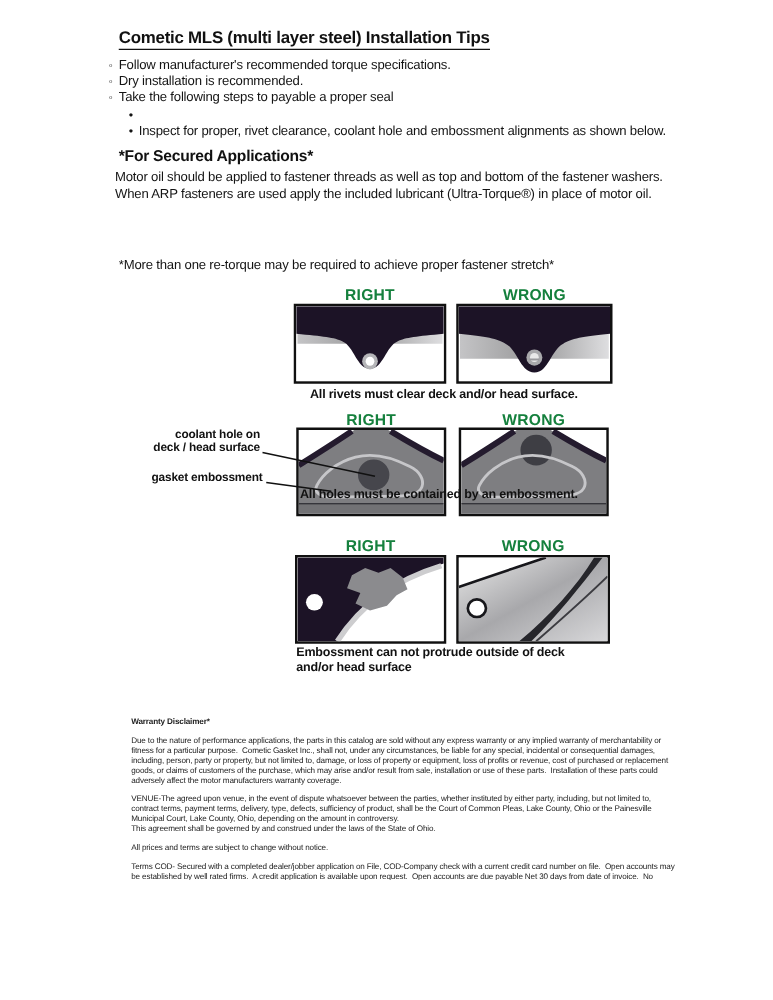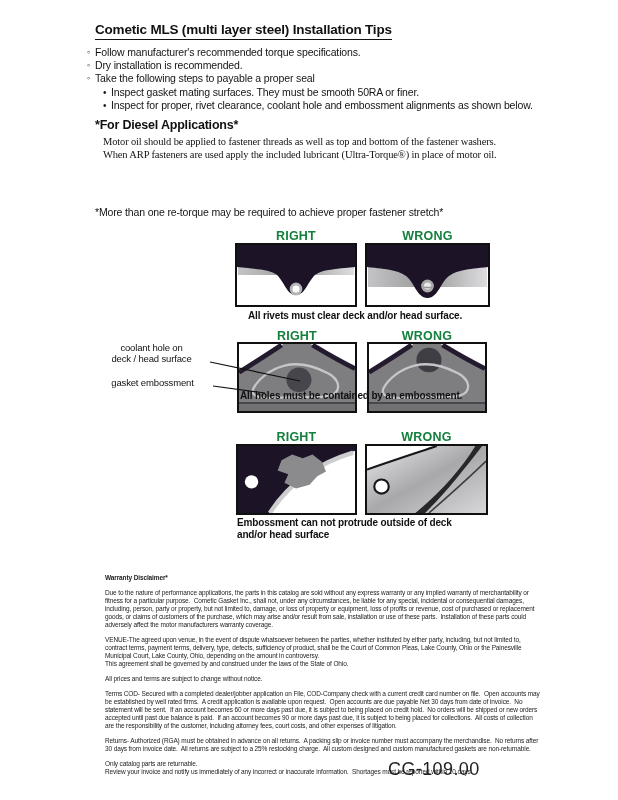--- a/index.html
+++ b/index.html
@@ -1,38 +1,38 @@
 <!DOCTYPE html>
 <html><head>
 <meta charset="utf-8">
 <style>
   html,body{margin:0;padding:0;background:#ffffff;}
   .page{
-    position:relative;width:618px;height:800px;background:#ffffff;
+    position:relative;width:618px;height:704px;background:#ffffff;
     font-family:"Liberation Sans","DejaVu Sans",sans-serif;color:#1a1a1a;
     overflow:hidden;
   }
   .abs{position:absolute;}
   .pre{white-space:pre;}
   .title{
     left:95px;top:22px;font-size:13.5px;font-weight:bold;letter-spacing:-0.2px;
     border-bottom:1.6px solid #111;padding-bottom:2px;white-space:nowrap;color:#111;
   }
   .bullets{left:87px;top:46px;font-size:10.5px;letter-spacing:-0.15px;line-height:13.2px;color:#141414;}
   .b-row{display:flex;align-items:flex-start;}
   .b-row .mk{width:8px;flex:0 0 8px;font-size:9px;line-height:13.2px;}
   .b-sub{padding-left:16px;}
   .b-sub .mk{font-size:10px;}
   .heading{font-size:12.5px;font-weight:bold;letter-spacing:-0.2px;color:#111;}
   .para{font-size:10.5px;letter-spacing:-0.15px;line-height:12.6px;color:#141414;}
   .dg-header{font-size:12.5px;font-weight:bold;letter-spacing:0.2px;text-align:center;color:#15803d;}
   .dg-box{border:2px solid #101010;background:#fff;line-height:0;}
   .dg-box svg{display:block;}
   .caption{font-size:10px;font-weight:bold;letter-spacing:-0.15px;line-height:11.5px;color:#111;}
-  .side-label{font-size:9.5px;font-weight:normal;letter-spacing:-0.15px;line-height:10.5px;text-align:center;color:#111;}
+  .side-label{font-size:9.5px;font-weight:bold;letter-spacing:-0.15px;line-height:10.5px;text-align:right;color:#111;}
   .warranty{left:105px;top:574px;width:490px;font-size:6.5px;letter-spacing:-0.12px;line-height:8px;color:#222;}
   .warranty .w-head{font-weight:bold;margin:0 0 7px 0;}
   .warranty p{margin:0 0 7px 0;}
   .footer-code{left:388px;top:759px;font-size:18px;letter-spacing:0.4px;color:#222;}
 </style>
 </head>
 <body>
 
 <div class="page">
 
@@ -46,30 +46,29 @@
     <div class="b-row">
       <span class="mk">◦</span>
       <span>Dry installation is recommended.</span>
     </div>
     <div class="b-row">
       <span class="mk">◦</span>
       <span>Take the following steps to payable a proper seal</span>
     </div>
     <div class="b-row b-sub">
       <span class="mk">•</span>
-      <span>Inspect gasket mating surfaces.  They must be smooth 50RA or finer.</span>
     </div>
     <div class="b-row b-sub">
       <span class="mk">•</span>
       <span>Inspect for proper, rivet clearance, coolant hole and embossment alignments as shown below.</span>
     </div>
   </div>
 
-  <div class="abs heading" style="left:95px;top:118px;">*For Diesel Applications*</div>
-  <div class="abs para pre" style="left:103px;top:136px;font-family:Liberation Serif, serif;">Motor oil should be applied to fastener threads as well as top and bottom of the fastener washers.
+  <div class="abs heading" style="left:95px;top:118px;">*For Secured Applications*</div>
+  <div class="abs para pre" style="left:92px;top:136px;">Motor oil should be applied to fastener threads as well as top and bottom of the fastener washers.
 When ARP fasteners are used apply the included lubricant (Ultra-Torque®) in place of motor oil.</div>
   <div class="abs para pre" style="left:95px;top:206px;">*More than one re-torque may be required to achieve proper fastener stretch*</div>
 
   <div class="abs dg-header" style="left:235px;top:229px;width:122px;">RIGHT</div>
   <div class="abs dg-header" style="left:365px;top:229px;width:125px;">WRONG</div>
 
   <div class="abs dg-box" style="left:235px;top:243px;">
     <svg width="118" height="60" viewBox="0 0 122 60" preserveAspectRatio="none">
       <defs>
         <linearGradient id="g1" x1="0" y1="0" x2="1" y2="0">

